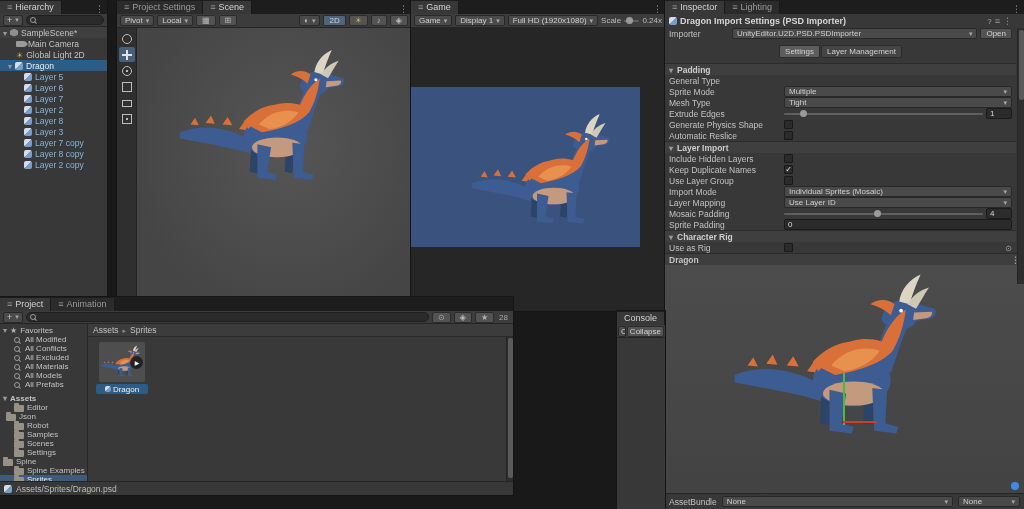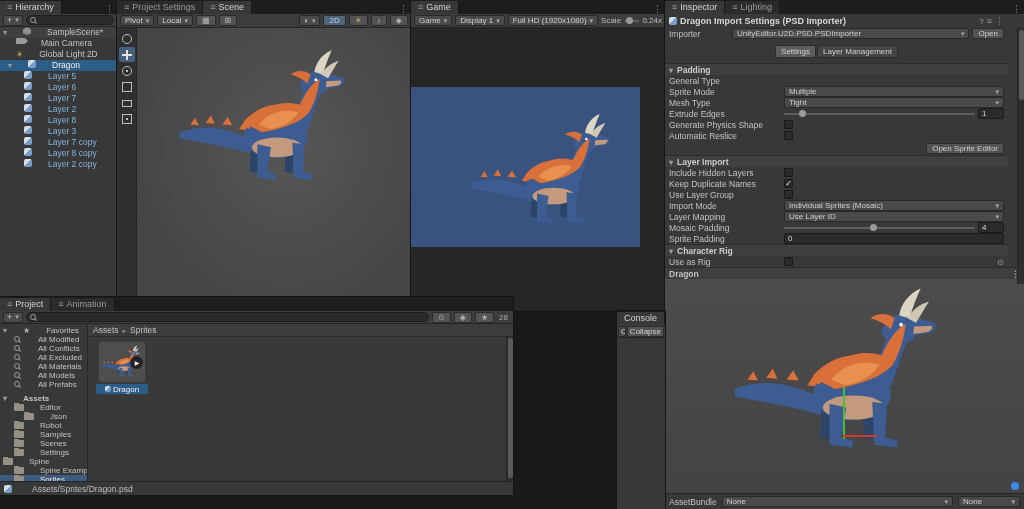--- a/index.html
+++ b/index.html
@@ -16,21 +16,21 @@
   .dd{background:#4a4a4a;border:1px solid #282828;border-radius:2px;color:#cfcfcf;font-size:8px;height:11px;padding:0 4px;display:inline-flex;align-items:center;gap:3px;white-space:nowrap;overflow:hidden}
   .dd::after{content:"▾";font-size:7px;color:#a8a8a8;margin-left:auto;flex:none}
   .flex1{flex:1;min-width:0}
   .field{background:#2b2b2b;border:1px solid #1b1b1b;border-radius:2px;height:11px;line-height:9px;padding:0 3px;color:#d6d6d6;font-size:8px;display:inline-flex;align-items:center}
   .cb{width:9px;height:9px;background:#2b2b2b;border:1px solid #191919;border-radius:1px;color:#e6e6e6;font-size:8px;line-height:7px;text-align:center;flex:none}
   .slider{position:relative;height:2px;background:#5e5e5e;border-radius:1px;flex:1}
   .slider .thumb{position:absolute;top:-3px;width:7px;height:7px;background:#9a9a9a;border-radius:50%}
   .row{display:flex;align-items:center;height:11px;padding:0 4px;gap:3px}
   .ilabel{width:112px;flex:none;overflow:hidden;white-space:nowrap;color:#c2c2c2;font-size:8.5px}
   .sect{height:12px;display:flex;align-items:center;gap:4px;padding:0 4px;border-top:1px solid #2c2c2c;font-weight:bold;color:#cccccc;font-size:8.5px;background:#3f3f3f}
-  .tree-row{display:flex;align-items:flex-start;height:11px;gap:16px;padding-left:3px;white-space:nowrap;overflow:hidden;font-size:8.5px}
+  .tree-row{display:flex;align-items:center;height:11px;gap:3px;padding-left:3px;white-space:nowrap;overflow:hidden;font-size:8.5px}
   .ptree .tree-row{height:9px;font-size:8px}
   .sel-blue{background:#2C5D87;color:#f0f0f0}
   .sel-slate{background:#3E5B7E;color:#e8e8e8}
   .layer-txt{color:#85b4dd}
   .gi-fold-open::before{content:"▾";color:#9a9a9a;font-size:8px}
   .gi-star::before{content:"★";color:#b0b0b0;font-size:8px}
   .gi-sun::before{content:"☀";color:#c9b458;font-size:8px}
   .gi-sphere::before{content:"◐";font-size:8px;color:#bbb}
   .gi-note::before{content:"♪";font-size:8px;color:#bbb}
   .gi-grid::before{content:"▦";font-size:8px;color:#bbb}
@@ -64,21 +64,21 @@
   .toolbtn{width:16px;height:15px;display:flex;align-items:center;justify-content:center;border-radius:2px;margin:1px auto}
   .toolbtn.active{background:#46607a}
   .search{height:10px;background:#2b2b2b;border:1px solid #1f1f1f;border-radius:5px;display:flex;align-items:center;gap:2px;padding:0 3px}
   .search input{flex:1;min-width:0;background:transparent;border:none;outline:none;color:#ccc;font-size:8px;font-family:"Liberation Sans",sans-serif}
   .vtrack{position:absolute;width:7px;background:#2e2e2e;border-left:1px solid #242424}
   .vthumb{position:absolute;left:1px;width:5px;background:#5a5a5a;border-radius:2px}
   .pvhead{height:12px;background:#3e3e3e;border-top:1px solid #2a2a2a;display:flex;align-items:center;padding:0 4px;font-weight:bold;font-size:8.5px;gap:4px}
   .play-overlay{position:absolute;right:2px;top:14px;width:13px;height:13px;border-radius:50%;background:rgba(20,20,20,.75);display:flex;align-items:center;justify-content:center}
   .play-overlay::before{content:"▶";color:#fff;font-size:6px;margin-left:1px}
   .crumb{display:flex;align-items:center;gap:4px;height:13px;padding:0 5px;border-bottom:1px solid #2a2a2a;background:#3c3c3c;font-size:8.5px}
-  .statusbar{position:absolute;left:0;right:0;bottom:0;height:14px;background:#383838;border-top:1px solid #252525;display:flex;align-items:center;gap:20px;padding:0 4px;font-size:8.5px;color:#bdbdbd}
+  .statusbar{position:absolute;left:0;right:0;bottom:0;height:14px;background:#383838;border-top:1px solid #252525;display:flex;align-items:center;gap:4px;padding:0 4px;font-size:8.5px;color:#bdbdbd}
 </style>
 </head>
 <body>
 
 <div class="app">
 
   <svg width="0" height="0" style="position:absolute" aria-hidden="true">
     <symbol id="dragon" viewBox="0 0 240 200">
       <path d="M4,116 C36,104 68,110 100,128 L96,144 C64,134 32,130 4,124 Z" fill="#3D5C91"></path>
       <path d="M18,106 l6,-9 5,10 z M38,104 l7,-10 5,11 z M60,106 l7,-10 6,11 z M82,112 l7,-10 6,12 z" fill="#D9703A"></path>
@@ -94,21 +94,21 @@
       <path d="M176,40 C168,34 158,34 150,40 C158,42 166,46 172,52 Z" fill="#D9703A"></path>
       <path d="M88,102 C104,84 126,76 148,82 L152,92 C130,88 108,96 94,112 Z" fill="#D9703A"></path>
       <path d="M96,108 C108,84 136,72 162,80 C170,62 178,52 188,46 C186,62 182,76 174,90 C162,104 136,112 112,116 Z" fill="#D9703A"></path>
       <path d="M108,106 C120,90 142,84 160,90 C152,102 138,110 122,112 Z" fill="#E8914F"></path>
       <path d="M106,132 L124,136 L119,168 L132,172 L130,179 L106,176 Z" fill="#3D5C91"></path>
       <path d="M152,130 L168,132 L166,168 L180,172 L178,179 L154,176 Z" fill="#3D5C91"></path>
       <circle cx="183" cy="47" r="2" fill="#ffffff"></circle>
     </symbol>
   </svg>
 
-  <section class="panel" style="left:0;top:0;width:117px;height:311px">
+  <section class="panel" style="left:0;top:0;width:107px;height:311px">
     <div class="tabbar">
       <div class="tab active">
         <span class="gi-menu"></span>
         <span>Hierarchy</span>
       </div>
       <div class="tab-spacer"></div>
       <span class="gi-kebab" style="padding:0 3px"></span>
     </div>
     <div class="toolbar" style="height:13px">
       <span class="dd" style="padding:0 3px">
@@ -289,21 +289,21 @@
           <span class="gi-menu"></span>
           <span>Inspector</span>
         </div>
       <div class="tab">
           <span class="gi-menu"></span>
           <span>Lighting</span>
         </div>
       <div class="tab-spacer"></div>
       <span class="gi-kebab" style="padding:0 3px"></span>
     </div>
-    <div style="padding-right:16px">
+    <div style="padding-right:8px">
       <div class="row" style="height:14px">
         <span class="ico-sprite"></span>
         <span style="font-weight:bold;color:#d6d6d6">Dragon Import Settings (PSD Importer)</span>
         <span style="flex:1"></span>
         <span class="gi-help"></span>
         <span class="gi-menu"></span>
         <span class="gi-kebab"></span>
       </div>
       <div class="row">
         <span class="ilabel" style="width:60px">Importer</span>
@@ -352,25 +352,20 @@
           </span>
         </div>
       <div class="row">
           <span class="ilabel">Generate Physics Shape</span>
           <span class="cb"></span>
         </div>
       <div class="row">
           <span class="ilabel">Automatic Reslice</span>
           <span class="cb"></span>
         </div>
-      <div class="row" style="justify-content:flex-end;height:14px">
-          <span class="btn">
-            <span>Open Sprite Editor</span>
-          </span>
-        </div>
 
       <div class="sect">
           <span class="gi-fold-open"></span>
           <span>Layer Import</span>
         </div>
       <div class="row">
           <span class="ilabel">Include Hidden Layers</span>
           <span class="cb"></span>
         </div>
       <div class="row">
@@ -510,21 +505,21 @@
             <span>All Prefabs</span>
           </div>
         <div class="tree-row" style="margin-top:5px;font-weight:bold">
             <span class="gi-fold-open"></span>
             <span>Assets</span>
           </div>
         <div class="tree-row" style="padding-left:14px">
             <span class="ico-folder"></span>
             <span>Editor</span>
           </div>
-        <div class="tree-row" style="padding-left:24px">
+        <div class="tree-row" style="padding-left:6px">
             <span class="ico-folder"></span>
             <span>Json</span>
           </div>
         <div class="tree-row" style="padding-left:14px">
             <span class="ico-folder"></span>
             <span>Robot</span>
           </div>
         <div class="tree-row" style="padding-left:14px">
             <span class="ico-folder"></span>
             <span>Samples</span>

